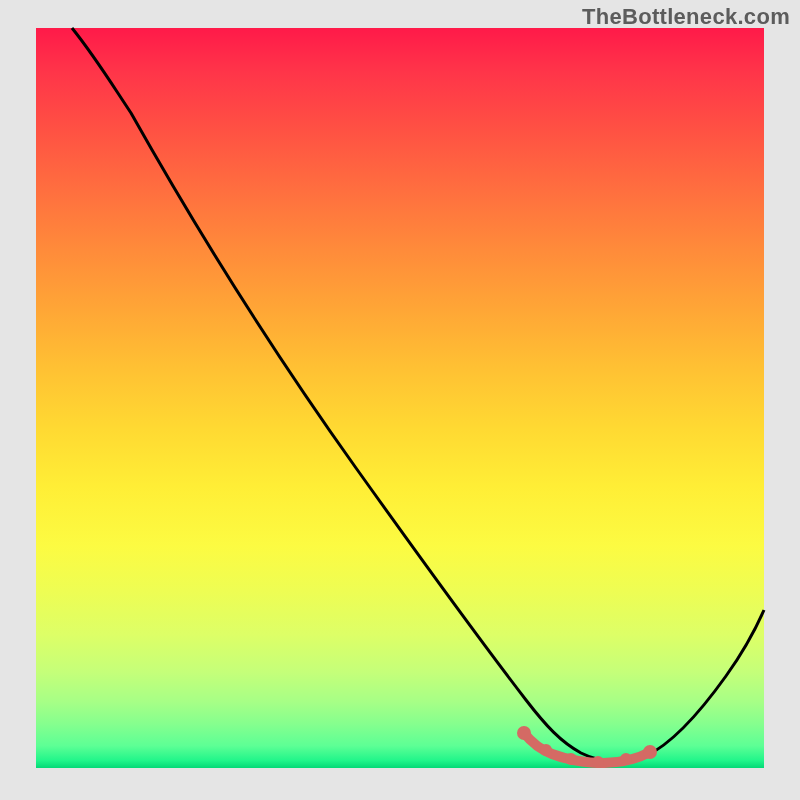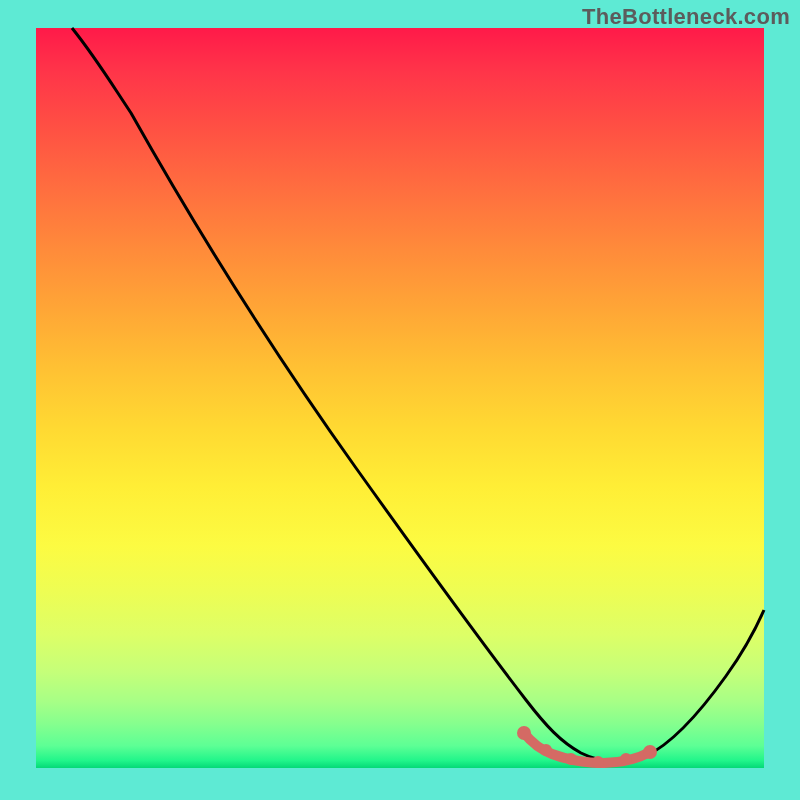--- a/index.html
+++ b/index.html
@@ -8,21 +8,21 @@
     width: 800px;
     height: 800px;
     background: #000;
     overflow: hidden;
     font-family: Arial, Helvetica, sans-serif;
   }
   .outer {
     position: relative;
     width: 800px;
     height: 800px;
-    background: #5eead4;
+    background: #e5e5e5;
   }
   .watermark {
     position: absolute;
     top: 4px;
     right: 10px;
     color: #5c5c5c;
     font-size: 22px;
     font-weight: 600;
     letter-spacing: 0.3px;
     z-index: 5;

